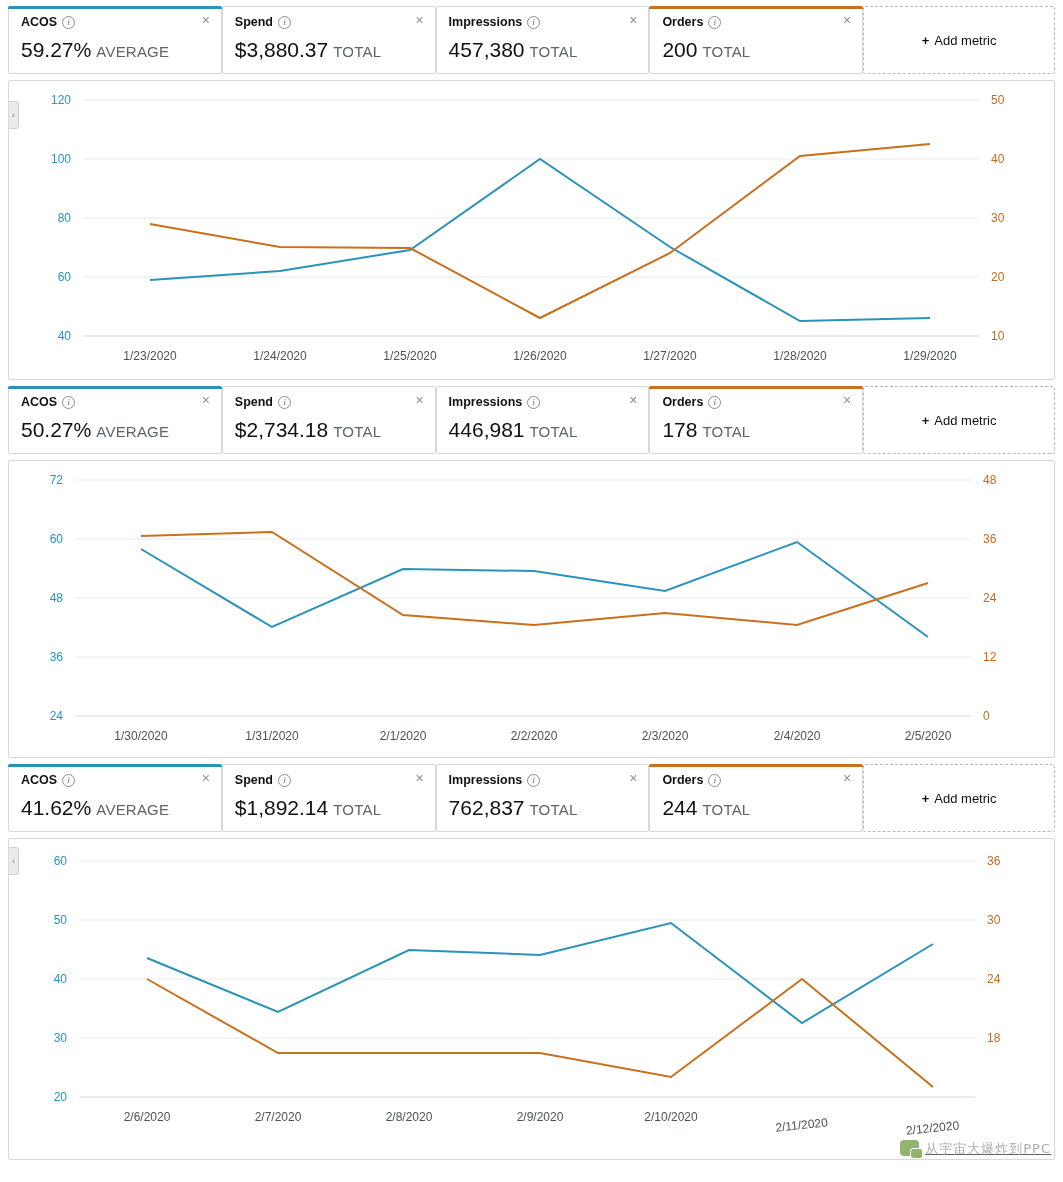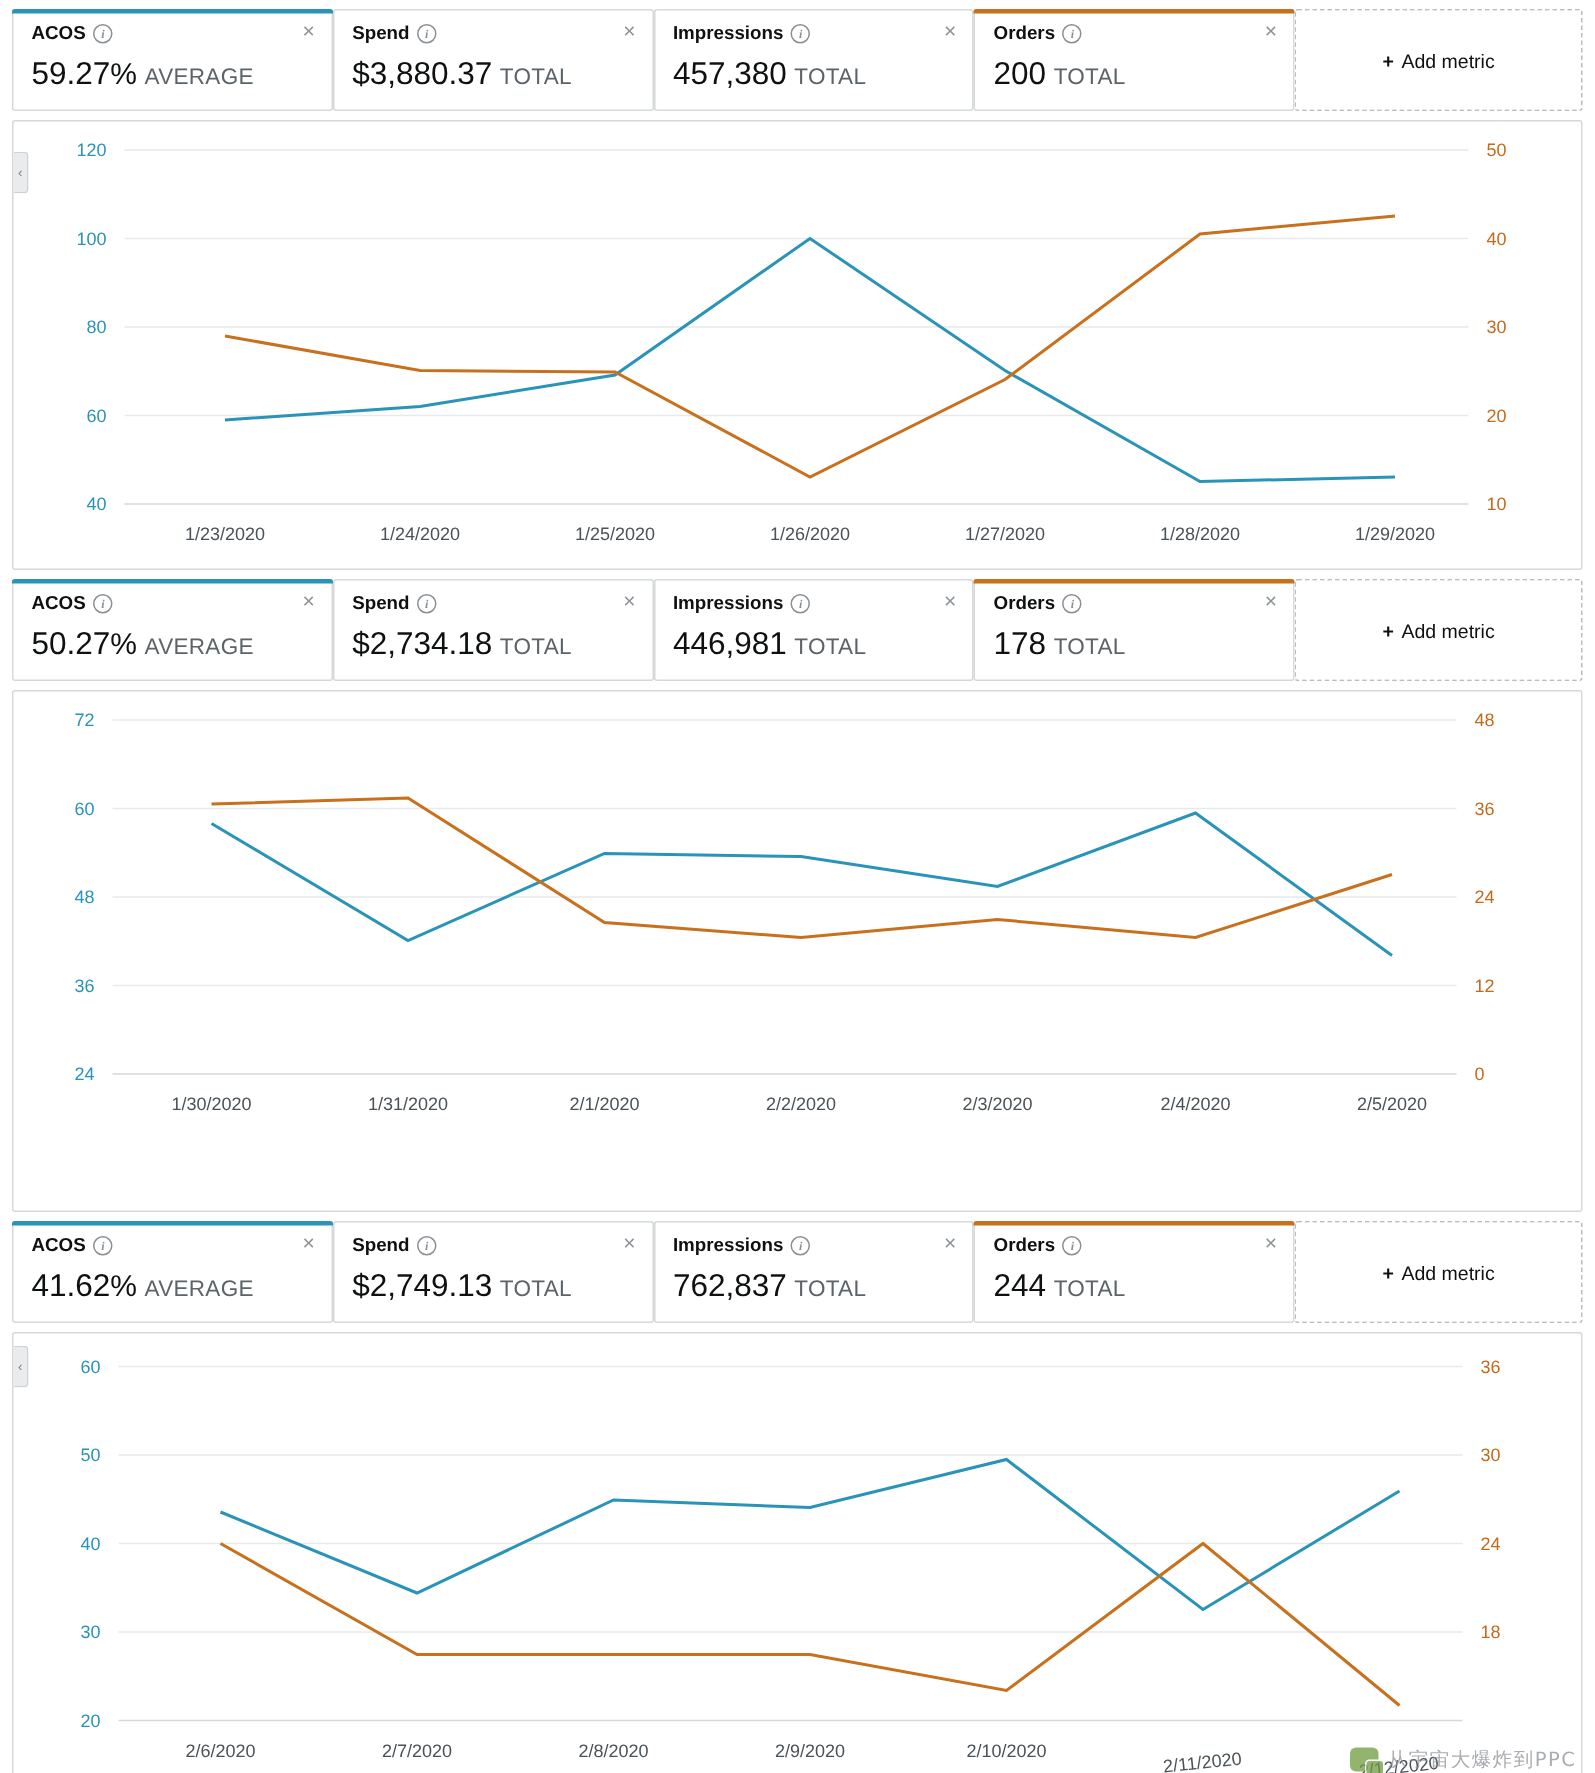--- a/index.html
+++ b/index.html
@@ -93,23 +93,24 @@
     position:absolute;left:0;width:9px;height:26px;
     background:#e9ebec;border:1px solid #cfd3d6;border-left:none;
     border-radius:0 3px 3px 0;
   }
   .scroll-nub span{
     display:block;font-size:9px;color:#7d8287;line-height:26px;text-align:center;
   }
 
   
   .watermark{
-    position:absolute;right:12px;bottom:0;
-    display:flex;align-items:center;gap:6px;
+    position:absolute;right:12px;bottom:24px;
+    display:flex;gap:6px;
     opacity:.75;
+    text-decoration:underline;
   }
   .wm-icon{
     width:19px;height:16px;border-radius:4px;background:#6f9b3f;position:relative;
   }
   .wm-icon:after{
     content:"";position:absolute;width:11px;height:9px;border-radius:3px;
     background:#6f9b3f;right:-4px;bottom:-3px;border:1.5px solid #fff;
   }
   .wm-text{
     font-size:13px;color:#8d9196;letter-spacing:1px;
@@ -258,21 +259,21 @@
         <span>178</span><span class="metric-sub">TOTAL</span>
       </div>
     </div>
 
     <div class="add-metric">
       <span class="plus">+</span>
       <span>Add metric</span>
     </div>
   </div>
 
-  <div class="chart-panel" style="height:348px;">
+  <div class="chart-panel" style="height:298px;">
     <svg width="1045" height="296" viewBox="0 0 1045 296">
       <line class="gridline" x1="66" y1="19" x2="962" y2="19"></line>
       <line class="gridline" x1="66" y1="78" x2="962" y2="78"></line>
       <line class="gridline" x1="66" y1="137" x2="962" y2="137"></line>
       <line class="gridline" x1="66" y1="196" x2="962" y2="196"></line>
       <line class="axisline" x1="66" y1="255" x2="962" y2="255"></line>
       <text class="tick-left" x="54" y="23">72</text>
       <text class="tick-left" x="54" y="82">60</text>
       <text class="tick-left" x="54" y="141">48</text>
       <text class="tick-left" x="54" y="200">36</text>
@@ -309,21 +310,21 @@
       </div>
     </div>
 
     <div class="metric-card">
       <div class="metric-head">
         <span class="name">Spend</span>
         <span class="info-icon">i</span>
       </div>
       <div class="metric-close">×</div>
       <div class="metric-value">
-        <span>$2,749.13</span><span class="metric-sub">TOTAL</span>
+        <span>$1,892.14</span><span class="metric-sub">TOTAL</span>
       </div>
     </div>
 
     <div class="metric-card">
       <div class="metric-head">
         <span class="name">Impressions</span>
         <span class="info-icon">i</span>
       </div>
       <div class="metric-close">×</div>
       <div class="metric-value">

